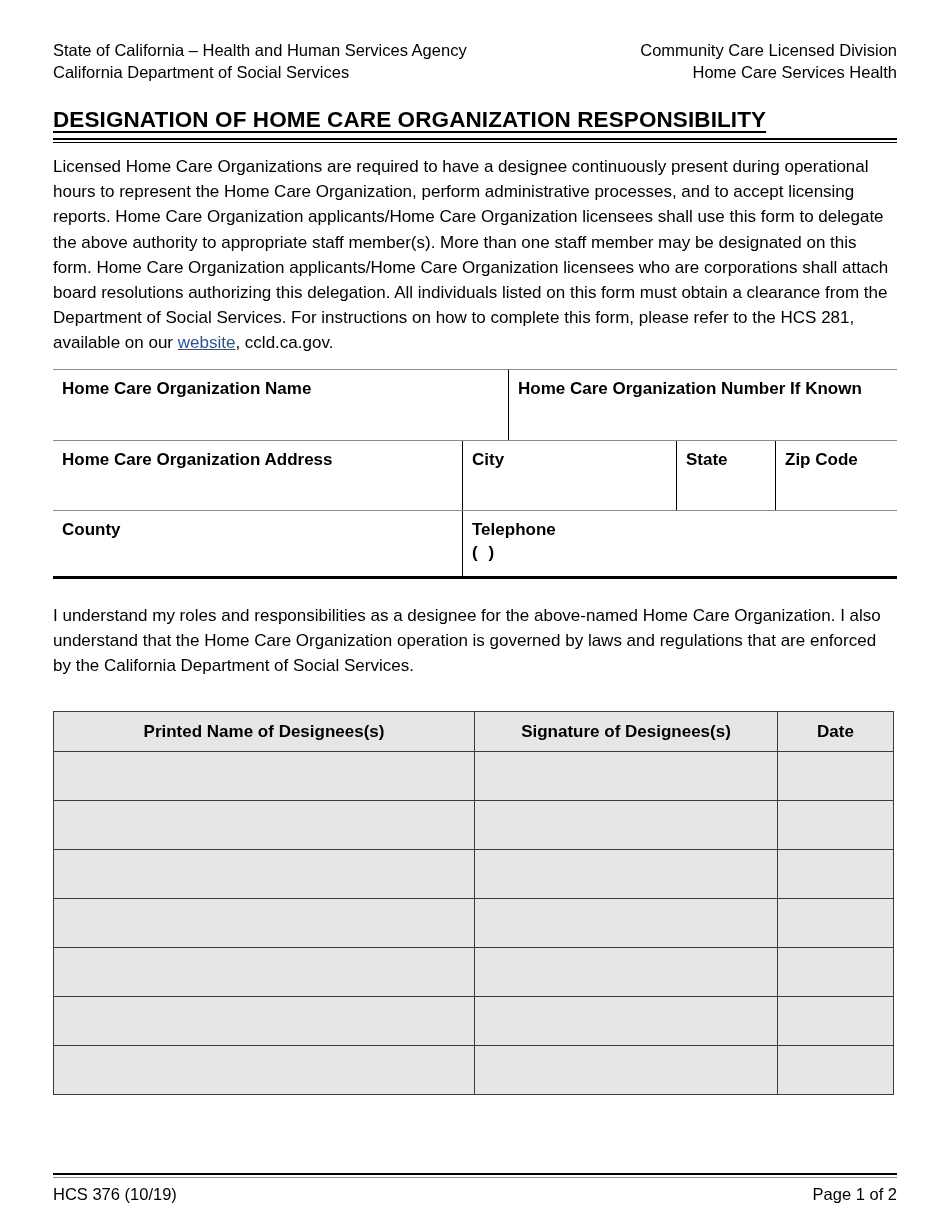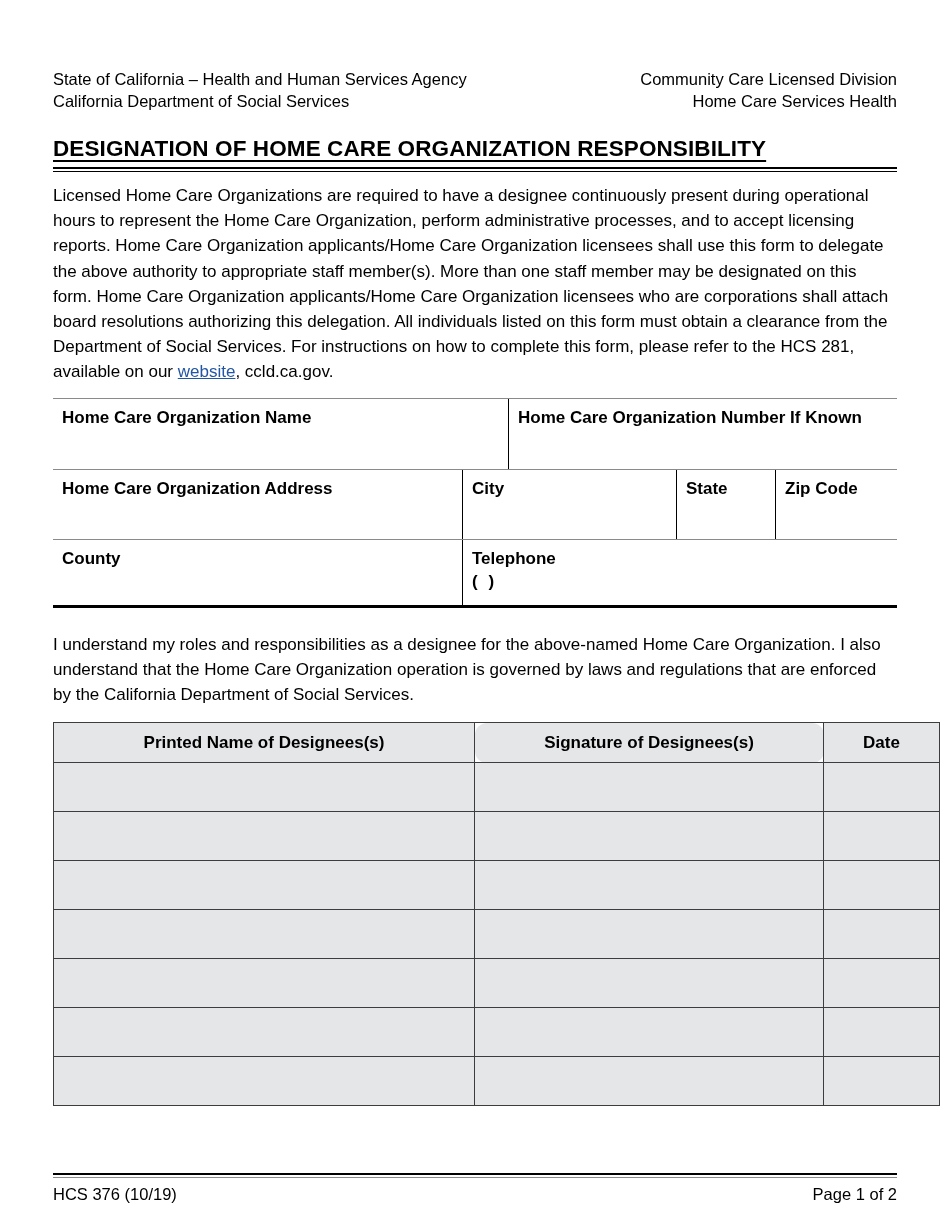--- a/index.html
+++ b/index.html
@@ -23,21 +23,21 @@
     height: 1230px;
     box-sizing: border-box;
     padding: 0 53px;
   }
 
   
   .masthead {
     display: flex;
     justify-content: space-between;
     align-items: flex-start;
-    padding-top: 68px;
+    padding-top: 39px;
     font-size: 16.5px;
     line-height: 22px;
     gap: 48px;
   }
   .masthead-left { text-align: left; }
   .masthead-right { text-align: right; }
   .masthead-line { white-space: nowrap; }
 
   
   .doc-title {
@@ -107,40 +107,40 @@
   
   .statement {
     margin-top: 24px;
     font-size: 17px;
     line-height: 25.2px;
     width: 844px;
   }
 
   
   .sig-table {
-    margin-top: 15px;
+    margin-top: 33px;
     width: 840px;
     border-collapse: collapse;
     table-layout: fixed;
   }
   .sig-table th, .sig-table td {
     border: 1.5px solid #3d3d3d;
     background: #e4e6e8;
     box-sizing: border-box;
   }
   .sig-table th {
     height: 40px;
     font-size: 17px;
     font-weight: bold;
     text-align: center;
     vertical-align: middle;
   }
   .sig-table td { height: 49px; }
   .col-name { width: 421px; }
-  .col-sign { width: 349px; border-radius: 12px; }
+  .col-sign { width: 303px; }
   .col-date { width: 116px; }
 
   
   .footer {
     position: absolute;
     left: 53px;
     right: 53px;
     bottom: 26px;
   }
   .footer-rule {

